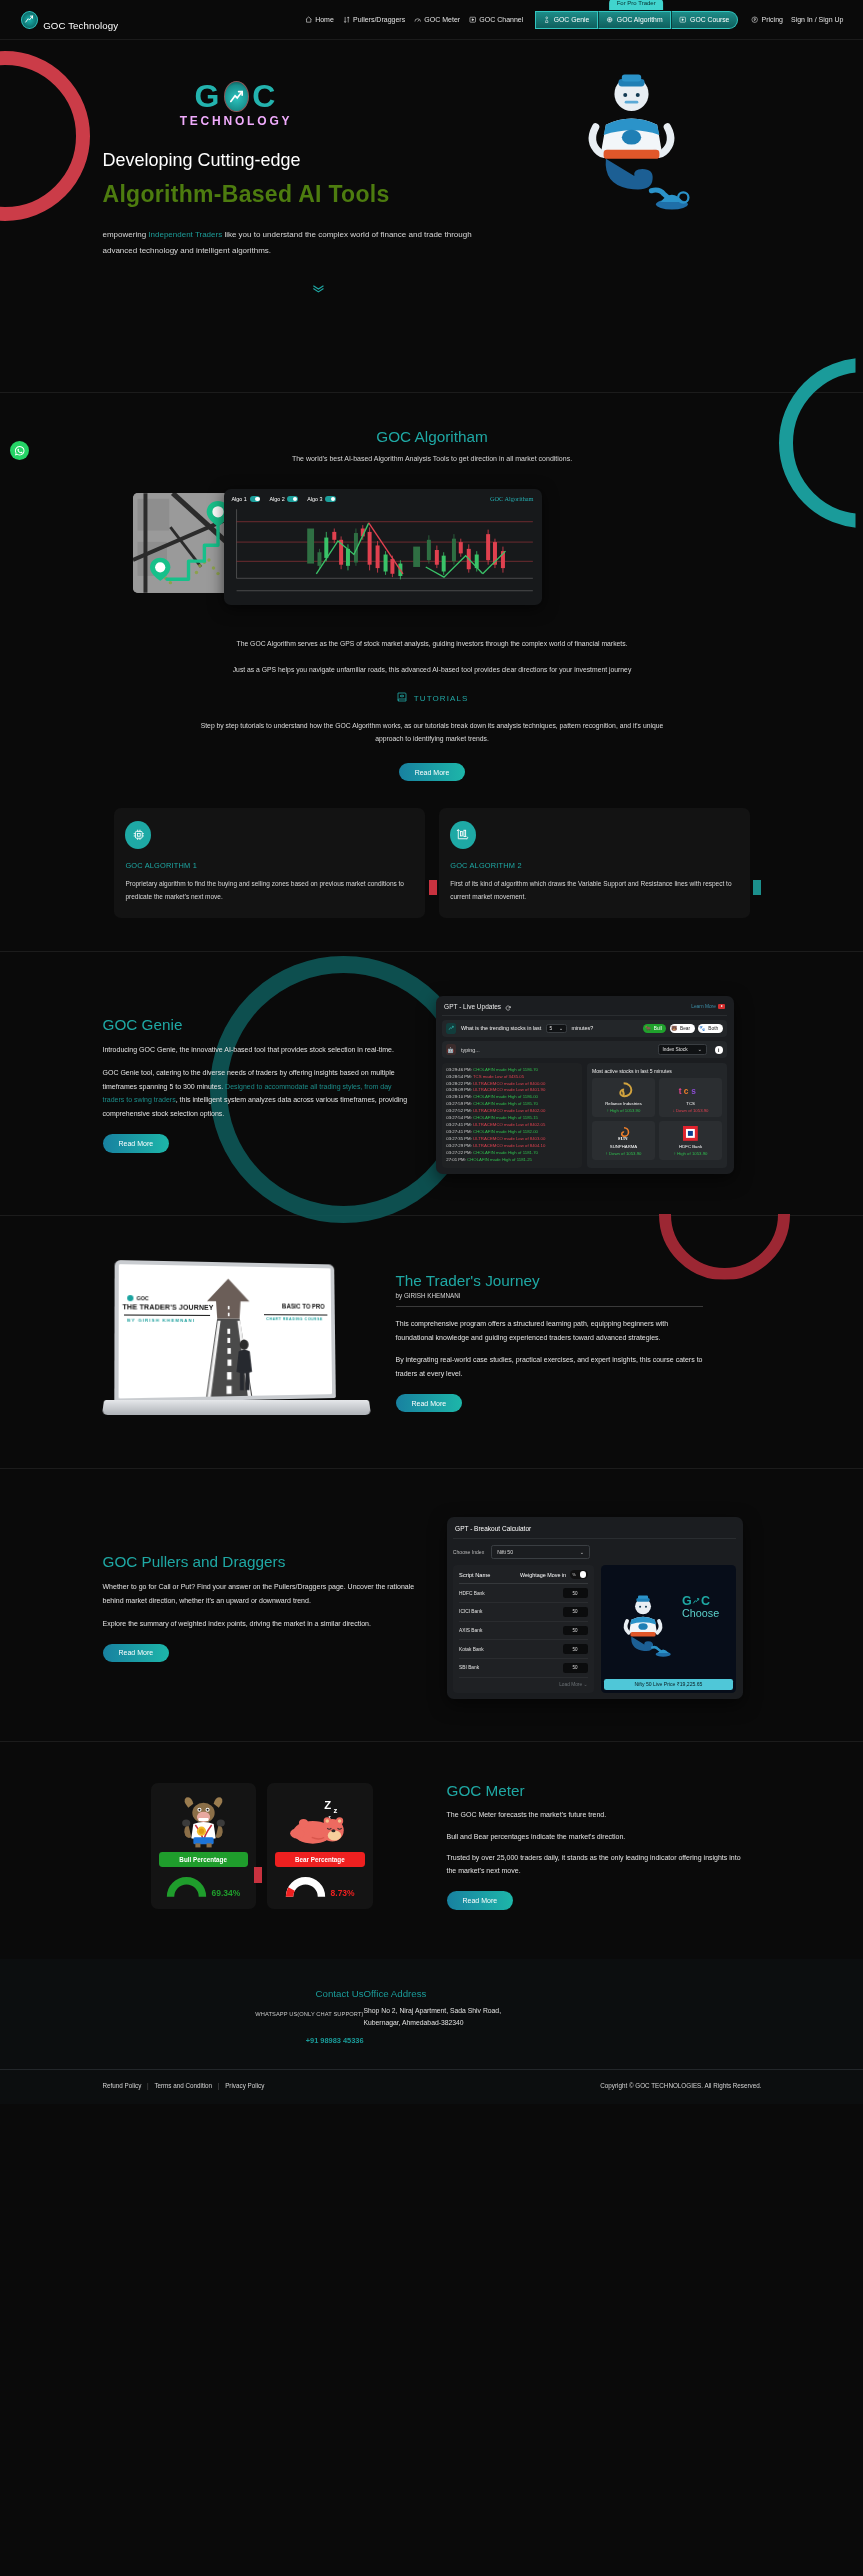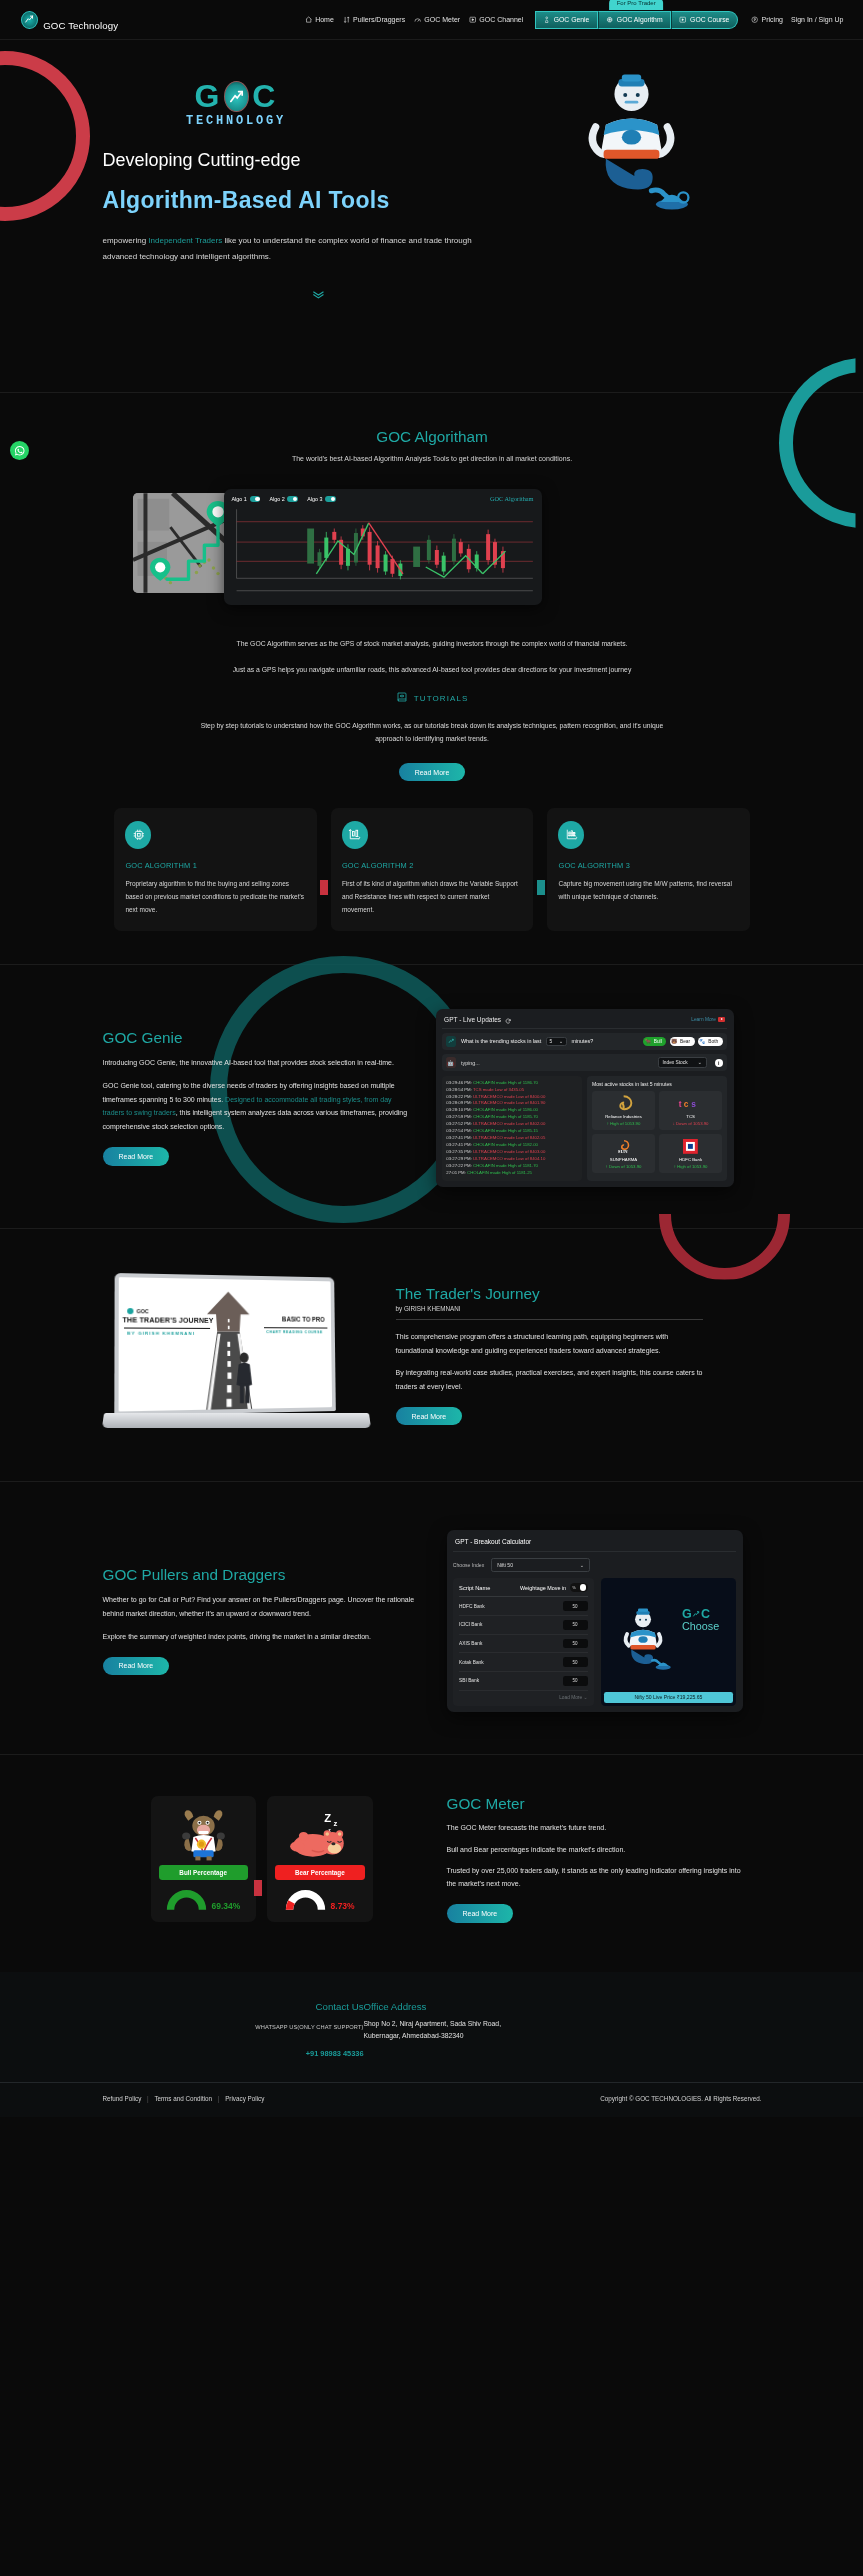--- a/index.html
+++ b/index.html
@@ -93,24 +93,24 @@
     display: flex; align-items: center; justify-content: center; gap: 1.1px;
   }
   .logo-o {
     width: 25px; height: 31px; border-radius: 50%;
     background: radial-gradient(circle at 50% 55%, #2ec5c0 0%, #178d8a 65%, #0a3c3b 100%);
     border: 0.9px solid #8a5a5a;
     display: flex; align-items: center; justify-content: center;
     margin: 0 1.7px;
   }
   .logo-o svg { width: 17px; height: 17px; }
-  .logo-tech { font-size: 12px; font-weight: bold; color: #7dd3fc; letter-spacing: 2.8px; margin-top: 2.3px; font-family: Liberation Mono, monospace; }
+  .logo-tech { font-size: 12px; font-weight: bold; color: #f0abfc; letter-spacing: 2.8px; margin-top: 2.3px; }
 
   .hero-h1 { font-size: 18px; color: #fff; margin-top: 21.6px; font-weight: 400; }
-  .hero-h2 { font-size: 23px; color: #7dd3fc; font-weight: bold; margin-top: 16px; letter-spacing: 0.3px; }
+  .hero-h2 { font-size: 23px; color: #4d7c0f; font-weight: bold; margin-top: 10px; letter-spacing: 0.3px; }
   .hero-p  { font-size: 8px; color: #d8d8d8; line-height: 2.0; margin-top: 19.3px; max-width: 398px; }
   .hero-p .accent { color: #1d9d99; }
   .chev-down { text-align: center; margin-top: 25px; width: 432px; }
   .chev-down svg { width: 14.8px; height: 9px; }
 
   .genie-hero {
     position: absolute; right: 65px; top: 29.6px; width: 131px; height: 148px;
   }
 
   
@@ -642,34 +642,20 @@
               <path d="M4 3v16h16"></path>
               <path d="M19 19l2-2-2-2"></path>
               <path d="M4 3l-2 2 2-2 2 2"></path>
               <rect x="8" y="6" width="3" height="8"></rect>
               <rect x="14" y="4" width="3" height="11"></rect>
             </svg>
         </div>
         <h3>GOC ALGORITHM 2</h3>
         <p>First of its kind of algorithm which draws the Variable Support and Resistance lines with respect to current market movement.</p>
         <div class="card-tab tab-teal"></div>
-      </div>
-      <div class="algo-card">
-        <div class="bubble">
-          <svg viewBox="0 0 24 24" fill="none" stroke="#ffffff" stroke-width="1.4">
-              <path d="M4 3v16h16"></path>
-              <path d="M19 19l2-2-2-2"></path>
-              <rect x="7" y="7" width="2" height="7"></rect>
-              <rect x="11" y="5" width="2" height="9"></rect>
-              <rect x="15" y="8" width="2" height="6"></rect>
-              <path d="M5 9h14M5 13h14"></path>
-            </svg>
-        </div>
-        <h3>GOC ALGORITHM 3</h3>
-        <p>Capture big movement using the M/W patterns, find reversal with unique technique of channels.</p>
       </div>
     </div>
   </div>
 
   <div class="divider"></div>
 
   <div class="section" style="padding: 44px 0 41px;">
 
     <div class="two-col">
       <div class="col-text" style="width:307px;">

